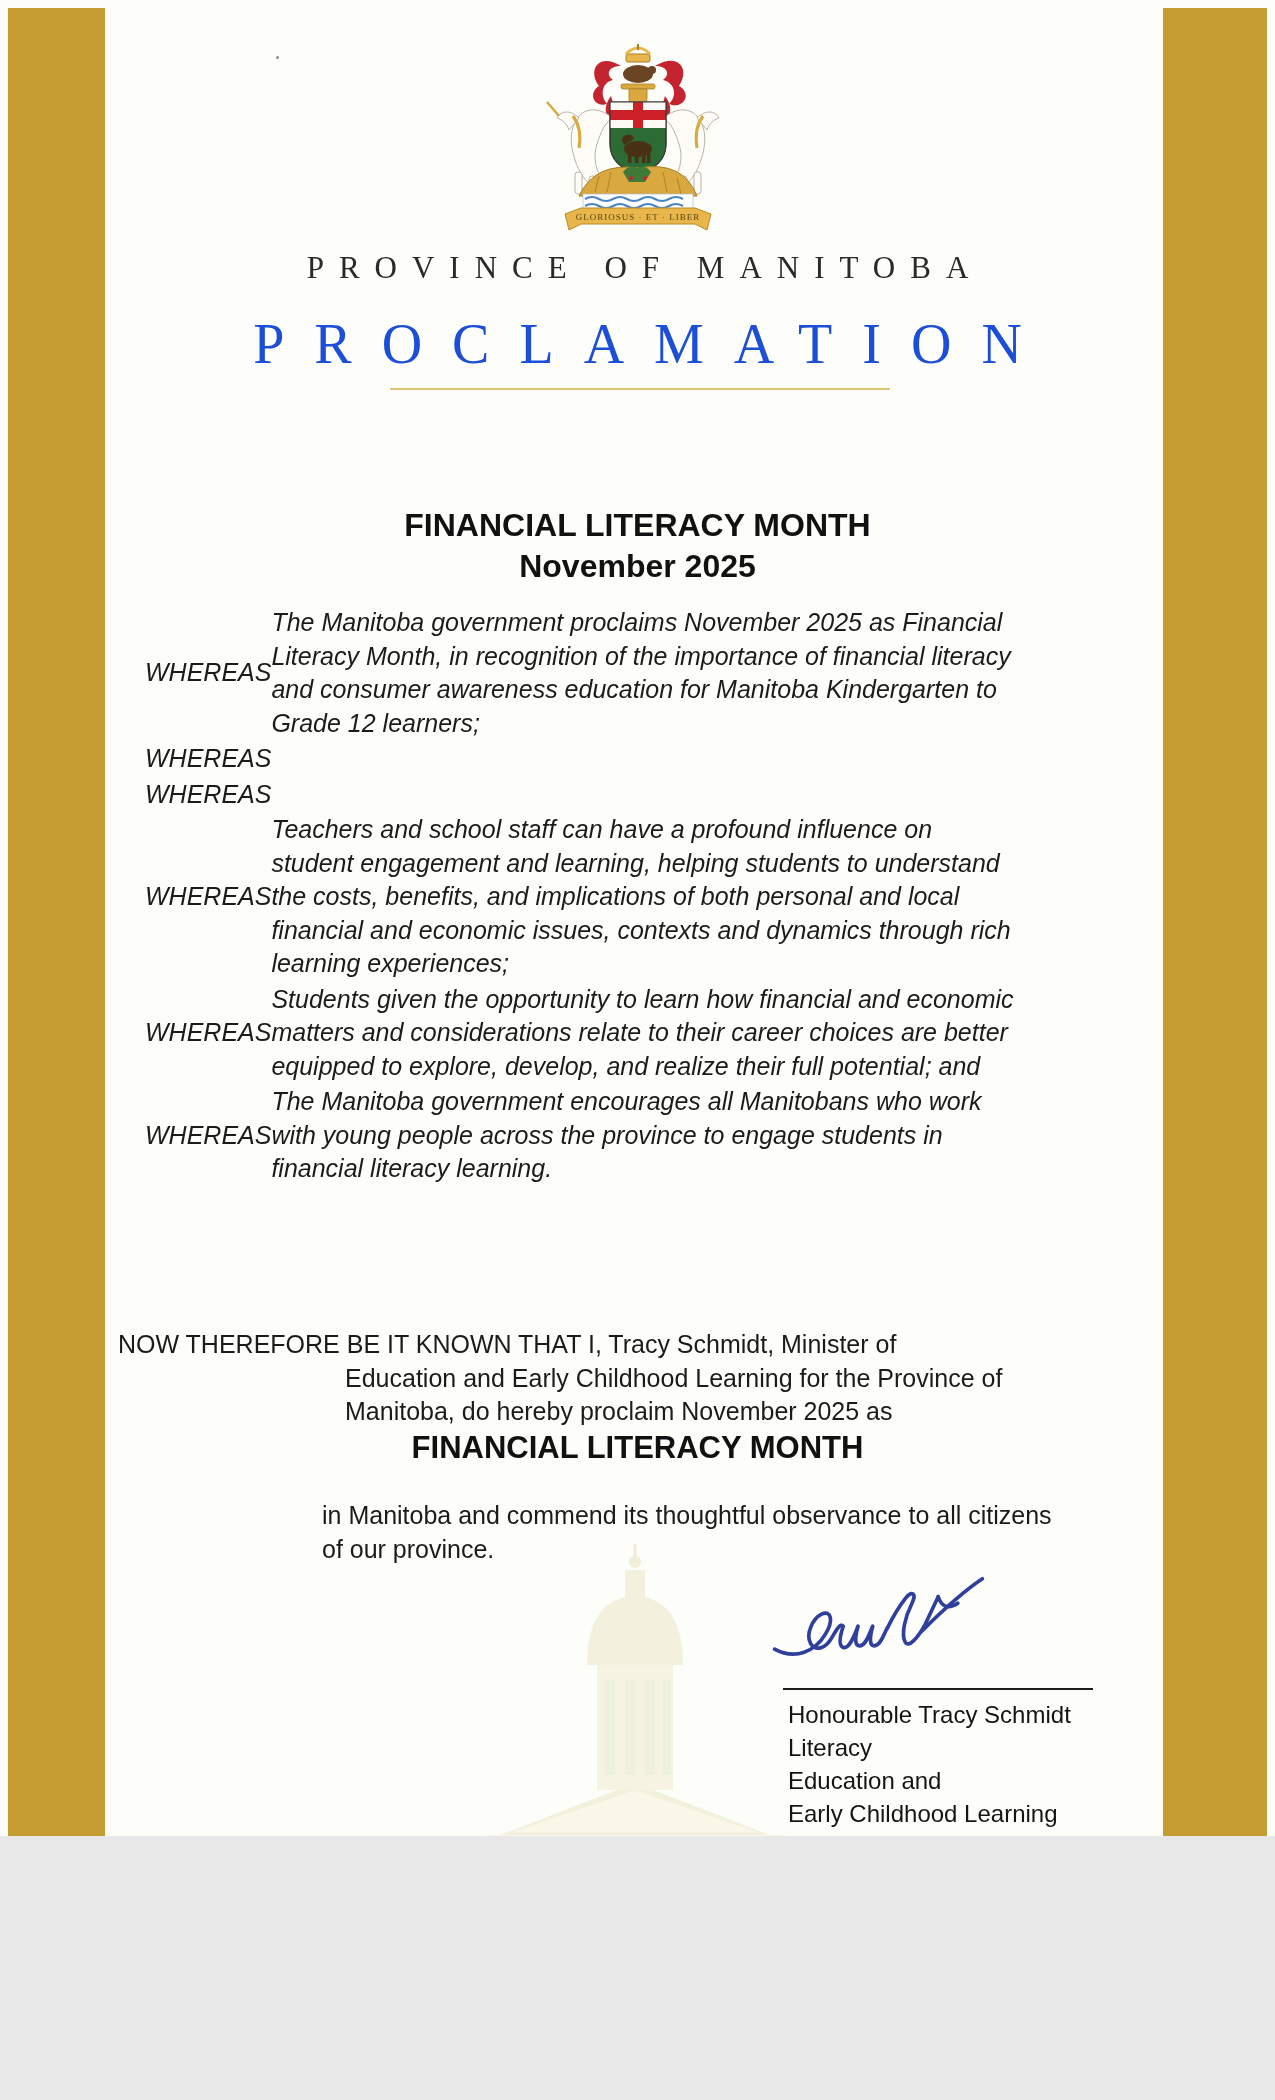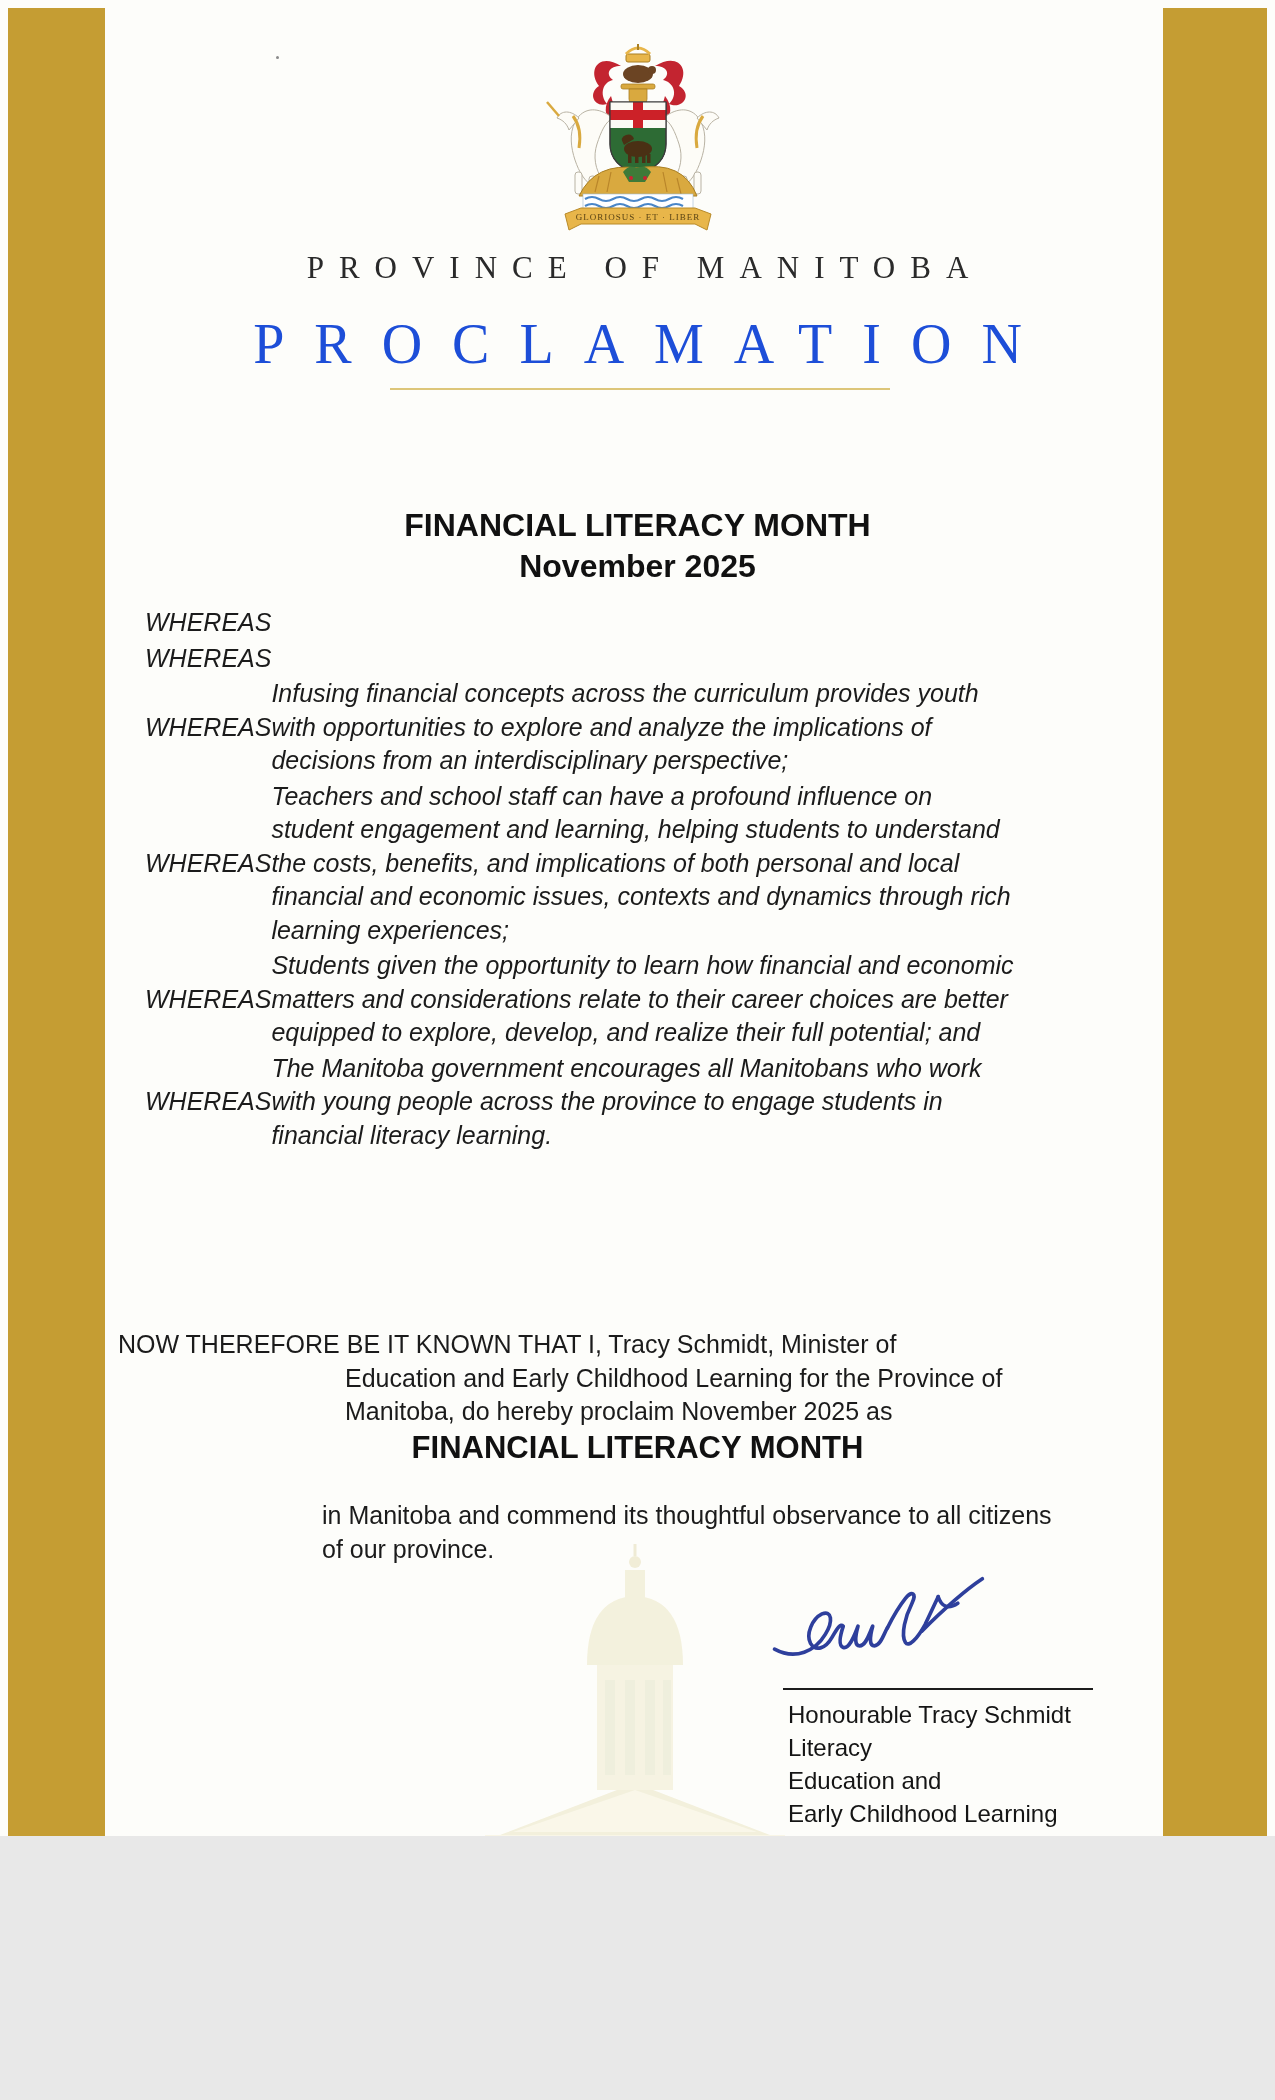--- a/index.html
+++ b/index.html
@@ -199,29 +199,30 @@
   <div class="gold-rule"></div>
 
   <div class="doc-title">
     <div>FINANCIAL LITERACY MONTH</div>
     <div>November 2025</div>
   </div>
 
   <div class="whereas-list">
     <div class="whereas-row">
       <div class="whereas-label">WHEREAS</div>
-    </div>
-    <div class="whereas-row">
-      <div class="whereas-label">WHEREAS</div>
-    </div>
-    <div class="whereas-row">
-      <div class="whereas-label">WHEREAS</div>
-      <div class="whereas-text">Infusing financial concepts across the curriculum provides youth
-with opportunities to explore and analyze the implications of
-decisions from an interdisciplinary perspective;</div>
+      <div class="whereas-text">The Manitoba government proclaims November 2025 as Financial
+Literacy Month, in recognition of the importance of financial literacy
+and consumer awareness education for Manitoba Kindergarten to
+Grade 12 learners;</div>
+    </div>
+    <div class="whereas-row">
+      <div class="whereas-label">WHEREAS</div>
+    </div>
+    <div class="whereas-row">
+      <div class="whereas-label">WHEREAS</div>
     </div>
     <div class="whereas-row">
       <div class="whereas-label">WHEREAS</div>
       <div class="whereas-text">Teachers and school staff can have a profound influence on
 student engagement and learning, helping students to understand
 the costs, benefits, and implications of both personal and local
 financial and economic issues, contexts and dynamics through rich
 learning experiences;</div>
     </div>
     <div class="whereas-row">

